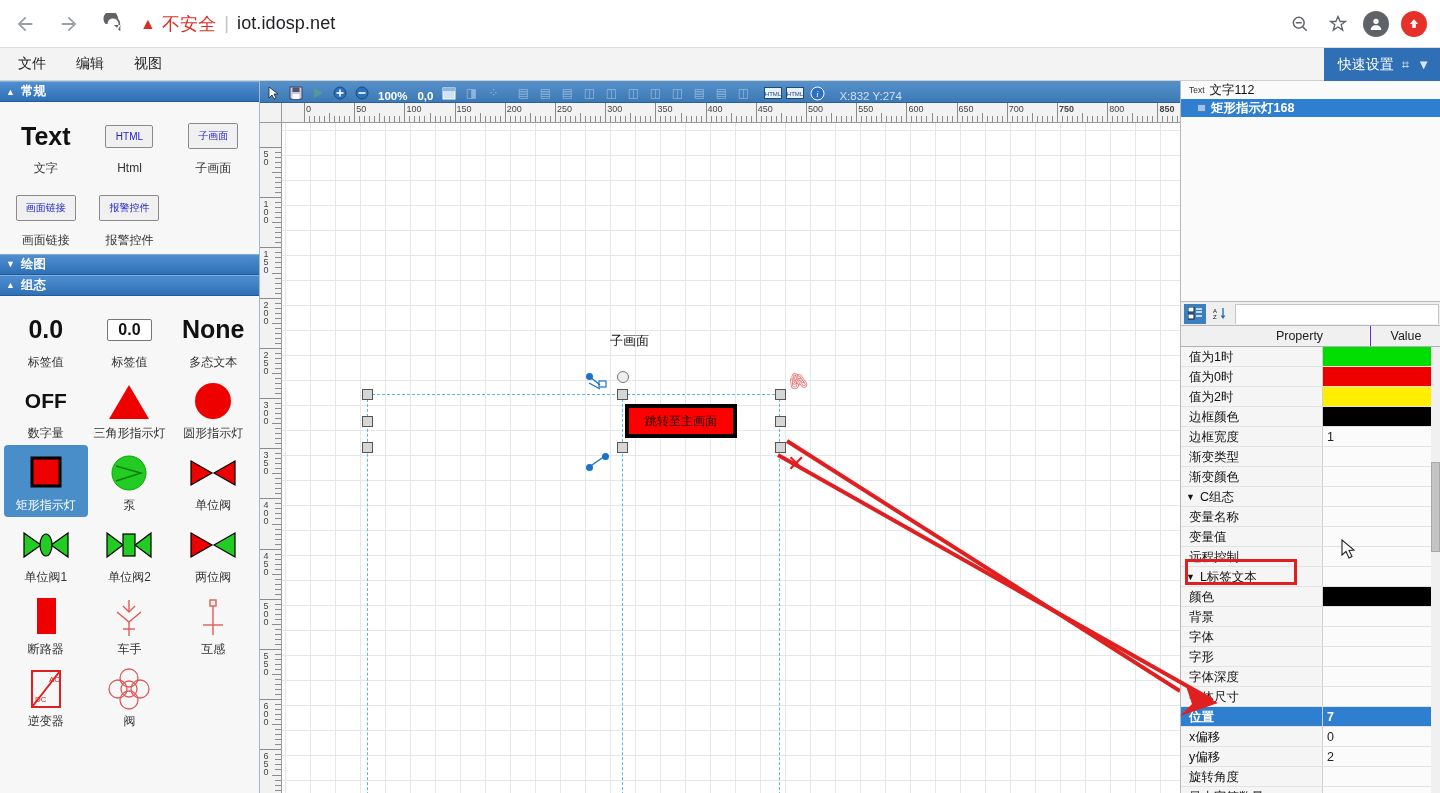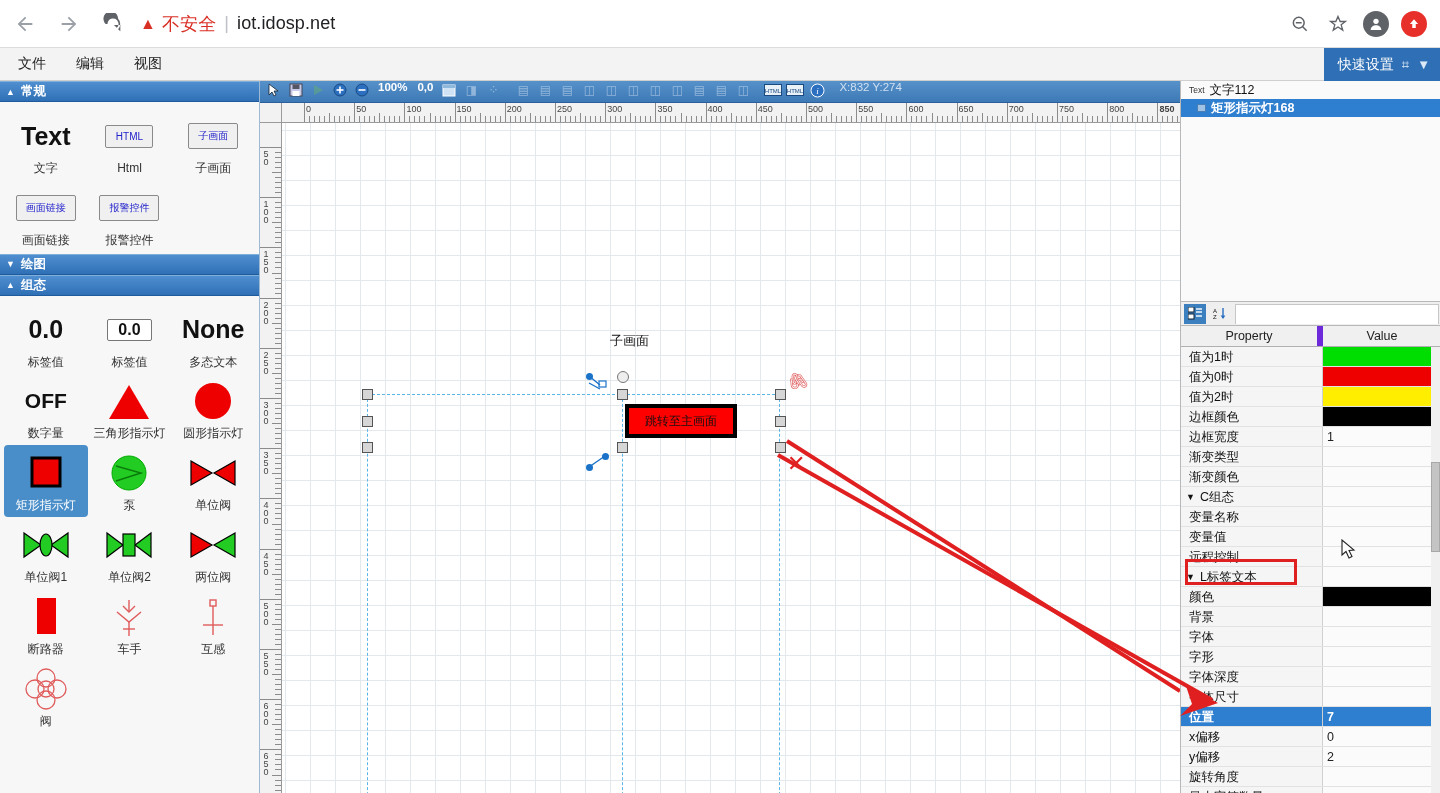--- a/index.html
+++ b/index.html
@@ -107,21 +107,21 @@
   }
 
   
   .center {
     position: absolute; left: 260px; top: 81px; width: 920px; height: 712px;
     background: #fff;
   }
   .toolbar {
     position: absolute; left: 0; top: 0; width: 920px; height: 22px;
     background: linear-gradient(#5691ca, #3d79b5);
-    display: flex; align-items: flex-start; gap: 2px; padding-left: 4px;
+    display: flex; align-items: flex-end; gap: 2px; padding-left: 4px;
     border-bottom: 1px solid #2a5f99;
   }
   .tb {
     width: 20px; height: 18px; display: flex; align-items: center; justify-content: center;
     font-size: 12px; color: #eaf2fb;
   }
   .tb.dim { opacity: .45; }
   .tb-text { font-size: 11.5px; color: #fff; padding: 0 4px; font-weight: bold; }
   .tb-coord { font-size: 11.5px; color: #cfe0f2; margin-left: 10px; }
   .tb-sep { width: 6px; }
@@ -211,21 +211,21 @@
     align-items: center; justify-content: center; font-size: 11px; color: #111;
   }
   .pt-btn.active { background: #3c7fbe; color: #fff; }
   .pt-rest { flex: 1; height: 20px; margin: 0 2px 0 4px; background: #fff; border: 1px solid #c7c7c7; border-bottom: none; }
 
   .prop-header {
     position: absolute; left: 0; top: 245px; width: 260px; height: 21px;
     display: flex; background: #f0f0f0; border-bottom: 1px solid #b0b0b0;
     font-size: 12.5px; color: #222;
   }
-  .ph-prop { width: 142px; text-align: center; line-height: 21px; border-right: 6px solid #6d28d9; }
+  .ph-prop { width: 142px; text-align: center; line-height: 21px; border-right: 1px solid #6d28d9; margin-left: 48px; }
   .ph-val { flex: 1; text-align: center; line-height: 21px; }
 
   .prop-list {
     position: absolute; left: 0; top: 266px; width: 260px; height: 446px; overflow: hidden;
   }
   .prow { display: flex; height: 20px; border-bottom: 1px solid #e2e2e2; font-size: 12.5px; }
   .pname {
     width: 142px; padding-left: 8px; line-height: 20px; color: #111;
     border-right: 1px solid #d0d0d0; background: #f5f5f5;
     overflow: hidden; white-space: nowrap;
@@ -489,20 +489,31 @@
 
       <div class="pal-cell">
         <div class="pal-art">
           <svg width="44" height="44" viewBox="0 0 44 44">
               <rect x="19" y="5" width="6" height="6" fill="none" stroke="#e05b5b" stroke-width="1.4"></rect>
               <line x1="22" y1="11" x2="22" y2="40" stroke="#e05b5b" stroke-width="1.4"></line>
               <line x1="12" y1="30" x2="32" y2="30" stroke="#e05b5b" stroke-width="1.4"></line>
             </svg>
         </div>
         <div class="pal-label">互感</div>
+      </div>
+      <div class="pal-cell">
+        <div class="pal-art">
+          <svg width="44" height="44" viewBox="0 0 44 44">
+              <rect x="8" y="4" width="28" height="36" fill="none" stroke="#e02020" stroke-width="2"></rect>
+              <line x1="8" y1="40" x2="36" y2="4" stroke="#e02020" stroke-width="2"></line>
+              <text x="25" y="15" font-size="8" fill="#e02020" font-family="Liberation Sans, sans-serif">AC</text>
+              <text x="11" y="35" font-size="8" fill="#e02020" font-family="Liberation Sans, sans-serif">DC</text>
+            </svg>
+        </div>
+        <div class="pal-label">逆变器</div>
       </div>
       <div class="pal-cell">
         <div class="pal-art">
           <svg width="44" height="44" viewBox="0 0 44 44">
               <circle cx="22" cy="11" r="9" fill="none" stroke="#e05b5b" stroke-width="1.3"></circle>
               <circle cx="22" cy="33" r="9" fill="none" stroke="#e05b5b" stroke-width="1.3"></circle>
               <circle cx="11" cy="22" r="9" fill="none" stroke="#e05b5b" stroke-width="1.3"></circle>
               <circle cx="33" cy="22" r="9" fill="none" stroke="#e05b5b" stroke-width="1.3"></circle>
               <circle cx="22" cy="22" r="8" fill="none" stroke="#e05b5b" stroke-width="1.3"></circle>
             </svg>
@@ -751,21 +762,21 @@
         <div class="rh-tick" style="left: 729.82px; height: 6px; top: 13px;"></div>
         <div class="rh-tick" style="left: 734.84px; height: 6px; top: 13px;"></div>
         <div class="rh-tick" style="left: 739.86px; height: 6px; top: 13px;"></div>
         <div class="rh-tick" style="left: 744.88px; height: 6px; top: 13px;"></div>
         <div class="rh-tick" style="left: 749.9px; height: 9px; top: 10px;"></div>
         <div class="rh-tick" style="left: 754.92px; height: 6px; top: 13px;"></div>
         <div class="rh-tick" style="left: 759.94px; height: 6px; top: 13px;"></div>
         <div class="rh-tick" style="left: 764.96px; height: 6px; top: 13px;"></div>
         <div class="rh-tick" style="left: 769.98px; height: 6px; top: 13px;"></div>
         <div class="rh-tick" style="left: 775px; height: 19px;"></div>
-        <div class="rh-num" style="left: 775px;">750</div>
+        <div class="rh-num" style="left: 775px; font-weight: bold;">750</div>
         <div class="rh-tick" style="left: 780.02px; height: 6px; top: 13px;"></div>
         <div class="rh-tick" style="left: 785.04px; height: 6px; top: 13px;"></div>
         <div class="rh-tick" style="left: 790.06px; height: 6px; top: 13px;"></div>
         <div class="rh-tick" style="left: 795.08px; height: 6px; top: 13px;"></div>
         <div class="rh-tick" style="left: 800.1px; height: 9px; top: 10px;"></div>
         <div class="rh-tick" style="left: 805.12px; height: 6px; top: 13px;"></div>
         <div class="rh-tick" style="left: 810.14px; height: 6px; top: 13px;"></div>
         <div class="rh-tick" style="left: 815.16px; height: 6px; top: 13px;"></div>
         <div class="rh-tick" style="left: 820.18px; height: 6px; top: 13px;"></div>
         <div class="rh-tick" style="left: 825.2px; height: 19px;"></div>

